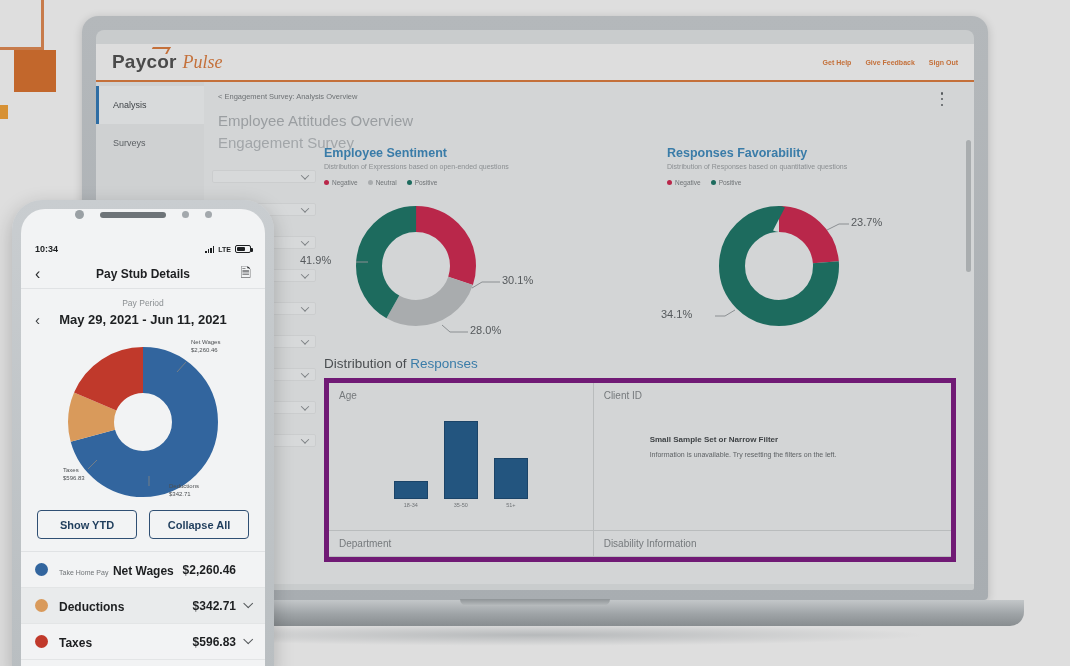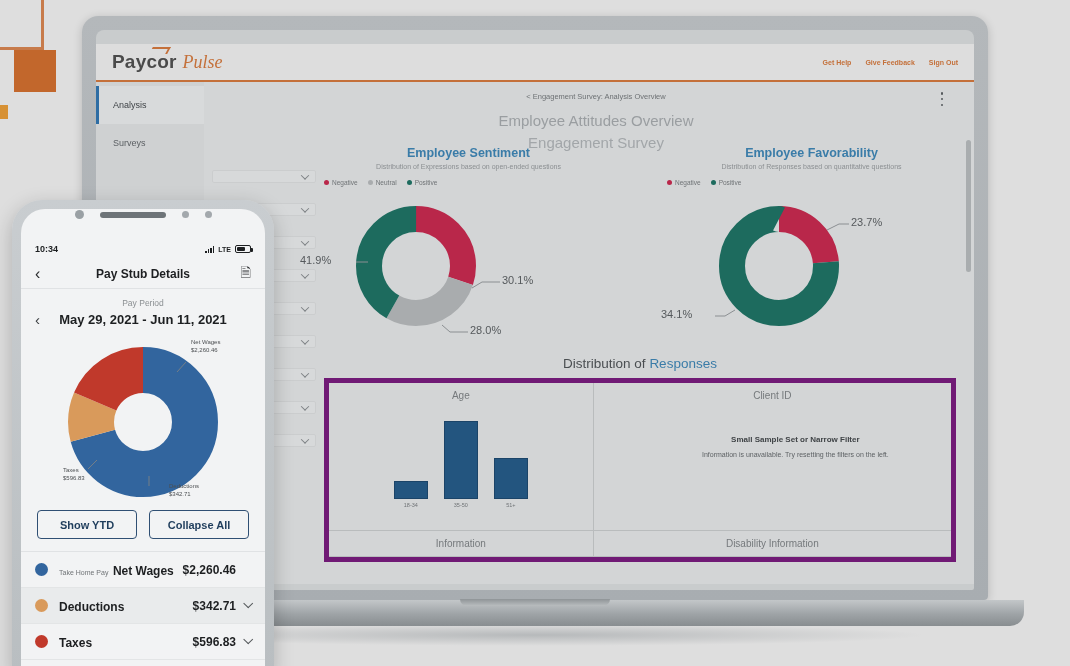--- a/index.html
+++ b/index.html
@@ -87,21 +87,20 @@
     background: radial-gradient(ellipse at center, rgba(150,155,158,.55), rgba(150,155,158,0) 70%);
   }
 
   
   #screen {
     position: absolute;
     left: 96px; top: 44px;
     width: 878px; height: 540px;
     background: #7f1d1d;
     overflow: hidden;
-    text-align: center;
   }
 
   
   .app-topbar {
     position: relative;
     height: 38px;
     background: #dddddd;
     border-bottom: 2px solid #c4703a;
     display: flex;
     align-items: center;
@@ -579,21 +578,21 @@
                   <path d="M118 135 L126 142 L144 142" stroke="#8b8f92" stroke-width="1" fill="none"></path>
                   <path d="M44 72 L32 72" stroke="#8b8f92" stroke-width="1" fill="none"></path>
                 </svg>
                 <div class="donut-label" style="left:178px; top:84px;">30.1%</div>
                 <div class="donut-label" style="left:146px; top:134px;">28.0%</div>
                 <div class="donut-label" style="left:-24px; top:64px;">41.9%</div>
               </div>
             </div>
 
             <div class="chart-block">
-              <div class="chart-title">Employee Favorability</div>
+              <div class="chart-title">Responses Favorability</div>
               <div class="chart-sub">Distribution of Responses based on quantitative questions</div>
               <div class="legend">
                 <span class="legend-item">
                   <i class="legend-dot" style="background:#b9274a"></i>
                   <span>Negative</span>
                 </span>
                 <span class="legend-item">
                   <i class="legend-dot" style="background:#1d6b5e"></i>
                   <span>Positive</span>
                 </span>
@@ -640,21 +639,21 @@
 
             <div class="panel">
               <div class="panel-label">Client ID</div>
               <div class="empty-msg">
                 <div class="empty-title">Small Sample Set or Narrow Filter</div>
                 <div class="empty-body">Information is unavailable. Try resetting the filters on the left.</div>
               </div>
             </div>
 
             <div class="panel panel-short">
-              <div class="panel-label">Information</div>
+              <div class="panel-label">Department</div>
             </div>
 
             <div class="panel panel-short">
               <div class="panel-label">Disability Information</div>
             </div>
           </div>
 
         </div>
 
         <div class="scroll-track"></div>

